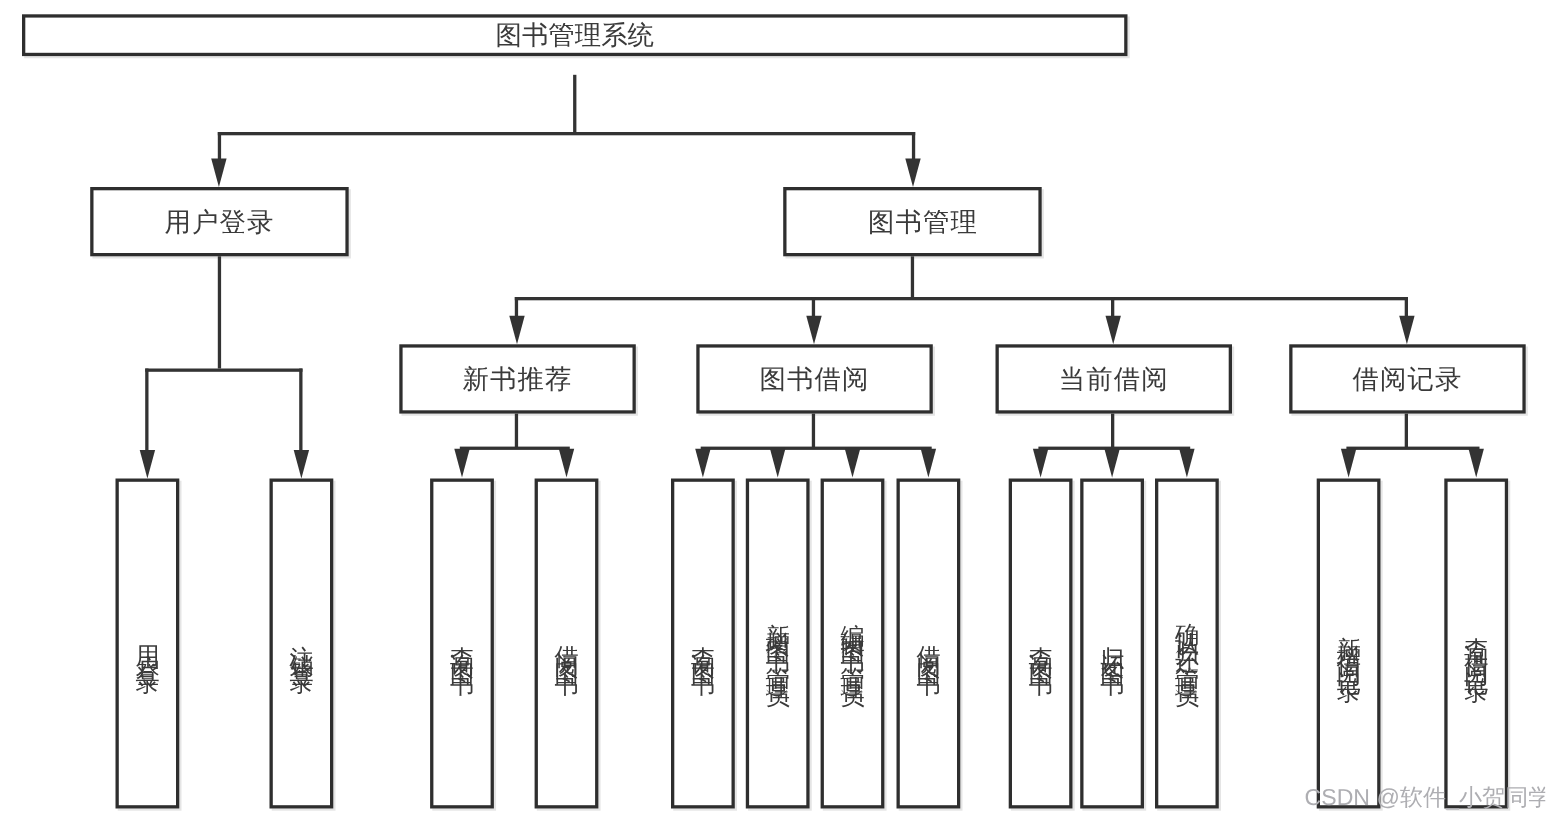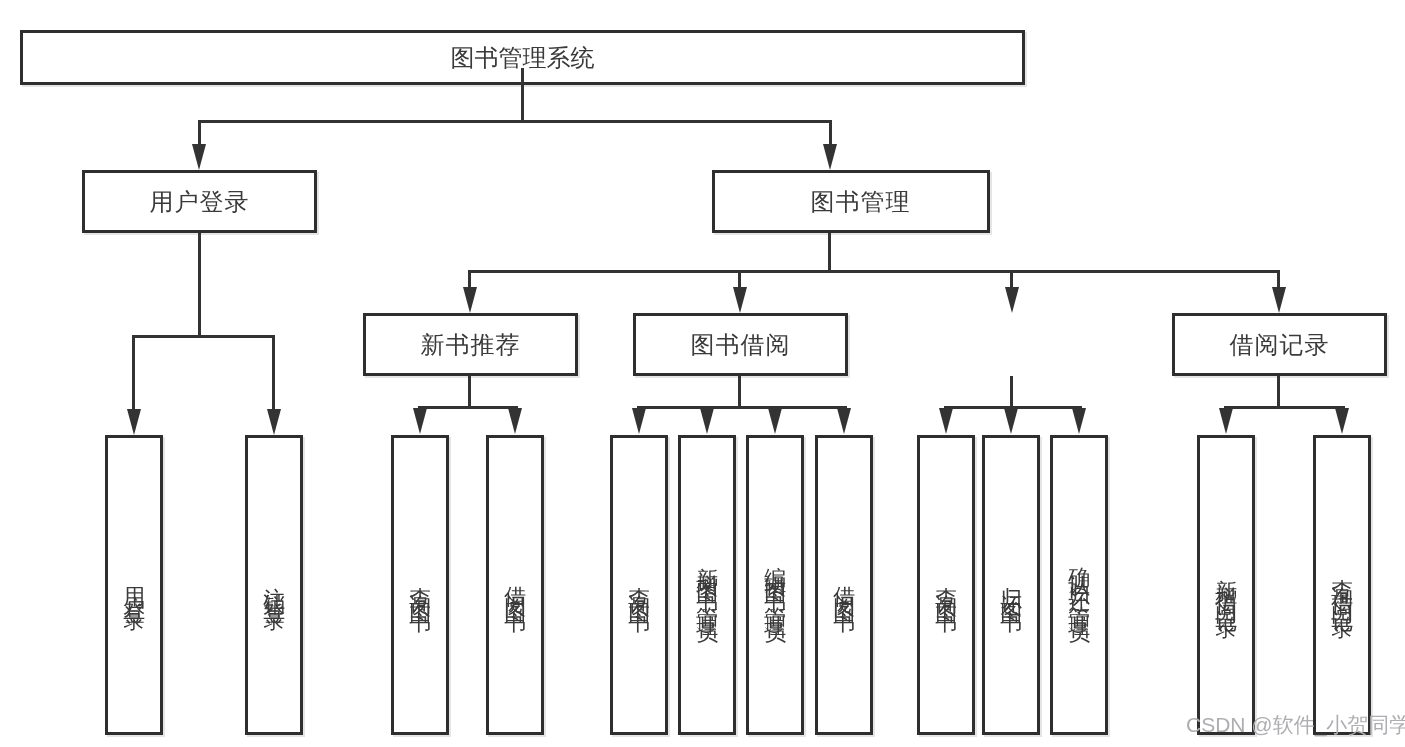--- a/index.html
+++ b/index.html
@@ -55,30 +55,31 @@
     color: #aeaeb2;
     white-space: nowrap;
     z-index: 10;
   }
 </style>
 </head>
 <body>
 
 <div id="canvas">
 
-  <div class="box root" style="left:20px; top:30px; width:1005px; height:55px;text-align:right;">图书管理系统</div>
+  <div class="box root" style="left:20px; top:13px; width:1005px; height:38px;text-align:right;">图书管理系统</div>
 
   <div class="box hnode" style="left:82px; top:170px; width:235px; height:63px;">用户登录</div>
 
-  <div class="box hnode" style="left:712px; top:170px; width:278px; height:63px;padding-left:19px;">图书管理</div>
+  <div class="box hnode" style="left:712px; top:170px; width:235px; height:63px;padding-left:19px;">图书管理</div>
 
   <div class="box hnode" style="left:363px; top:313px; width:215px; height:63px;font-family:Liberation Mono, monospace;">新书推荐</div>
 
   <div class="box hnode" style="left:633px; top:313px; width:215px; height:63px;">图书借阅</div>
 
+  <div class="box hnode" style="left:905px; top:313px; width:215px; height:63px;">当前借阅</div>
 
   <div class="box hnode" style="left:1172px; top:313px; width:215px; height:63px;">借阅记录</div>
 
   <div class="box leaf" style="left:105px;">用户登录</div>
 
   <div class="box leaf" style="left:245px;">注销登录</div>
 
   <div class="box leaf" style="left:391px;">查询图书</div>
 
   <div class="box leaf" style="left:486px;">借阅图书</div>

